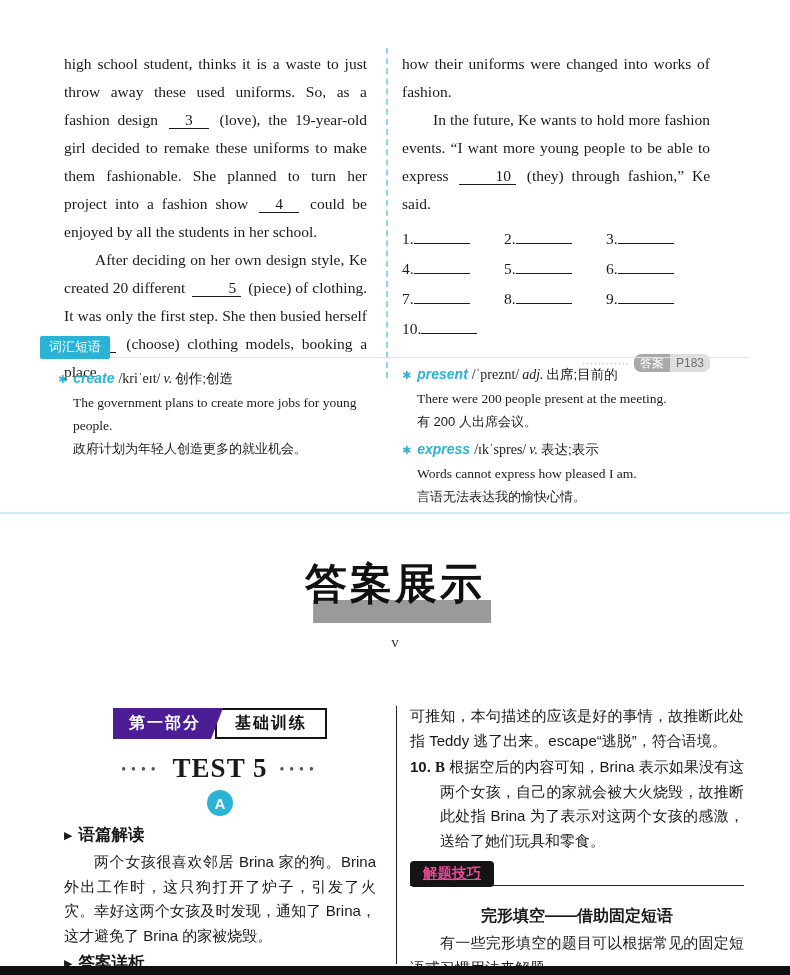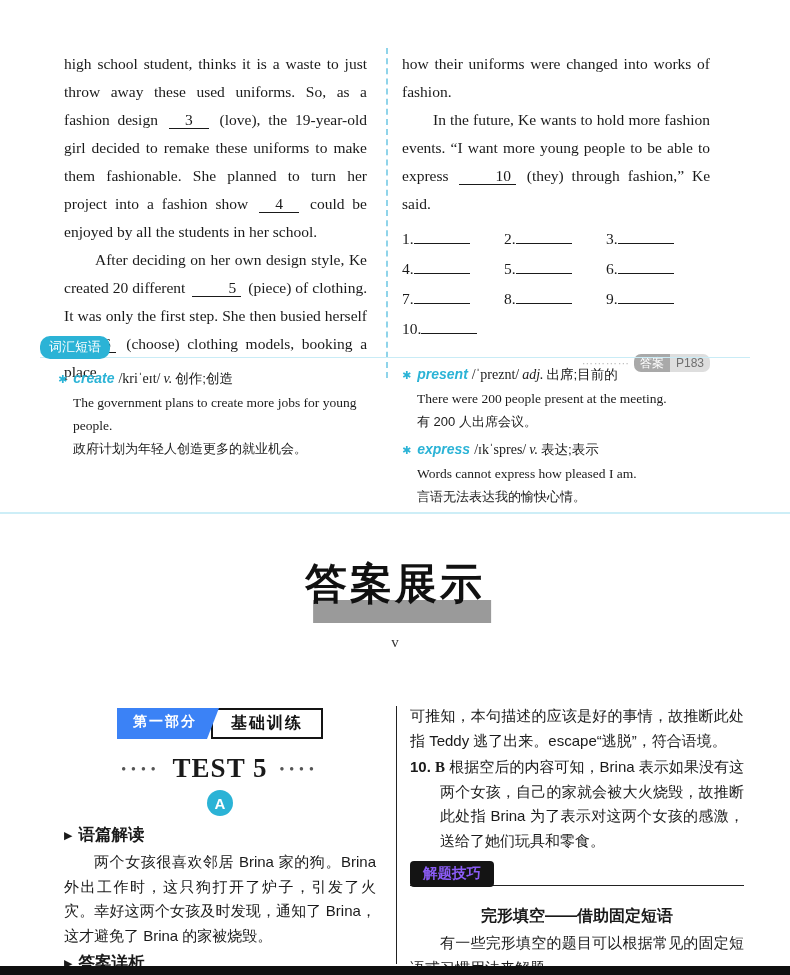--- a/index.html
+++ b/index.html
@@ -18,21 +18,21 @@
   .blank-cell{width:102px;white-space:nowrap;}
   .bline{display:inline-block;width:56px;height:13px;border-bottom:1px solid #1a1a1a;}
   .answer-ref{display:flex;justify-content:flex-end;align-items:center;margin-top:16px;gap:4px;}
   .dots-leader{color:#bcbcbc;font-size:11px;letter-spacing:1px;}
   .ref-badge{display:inline-flex;border-radius:7px;overflow:hidden;font-size:12px;line-height:18px;}
   .ref-label{background:#a9a9a9;color:#fff;padding:0 6px;}
   .ref-page{background:#dedede;color:#6f6f6f;padding:0 6px;}
 
   
   .vocab{position:absolute;top:336px;left:0;width:790px;height:180px;}
-  .vocab-label{position:absolute;left:40px;top:0;background:#2bb3d6;color:#fff;font-size:13px;padding:2px 9px 3px;border-radius:10px;z-index:2;}
+  .vocab-label{position:absolute;left:40px;top:0;background:#2bb3d6;color:#fff;font-size:13px;padding:2px 9px 3px;border-radius:2px;z-index:2;}
   .vocab-topline{position:absolute;top:21px;left:40px;right:40px;border-top:1px solid #c9ecf6;}
   .vocab-cols{position:absolute;top:28px;left:0;width:790px;}
   .v-col-left{position:absolute;left:58px;top:4px;width:332px;}
   .v-col-right{position:absolute;left:402px;top:0;width:340px;}
   .v-entry{margin-bottom:6px;}
   .v-head{font-size:14px;line-height:21px;margin-bottom:1px;}
   .v-bullet{color:#2bb3d6;font-size:11px;margin-right:6px;}
   .v-word{color:#2bb3d6;font-weight:bold;font-style:italic;margin-right:4px;}
   .v-phon{font-family:"Liberation Serif","DejaVu Serif",serif;}
   .v-pos{font-style:italic;font-family:"Liberation Serif","DejaVu Serif",serif;margin:0 3px;}
@@ -47,39 +47,39 @@
   .banner-title{position:relative;z-index:1;font-size:42px;font-weight:bold;letter-spacing:3px;color:#111;}
   .caret{position:absolute;top:634px;width:790px;text-align:center;font-family:"Liberation Serif","DejaVu Serif",serif;font-size:15px;color:#333;}
 
   
   .testpage{position:absolute;top:700px;left:0;width:790px;height:266px;}
   .test-divider{position:absolute;left:396px;top:6px;height:258px;border-left:1.5px solid #222;}
   .test-left{position:absolute;left:64px;top:8px;width:312px;}
   .test-right{position:absolute;left:410px;top:2px;width:334px;}
 
   .part-badge-row{display:flex;justify-content:center;margin-bottom:14px;}
-  .badge-black{background:#3b82f6;color:#fff;font-size:14px;font-weight:bold;letter-spacing:2px;padding:5px 22px 5px 16px;clip-path:polygon(0 0,100% 0,calc(100% - 12px) 100%,0 100%);}
+  .badge-black{background:#4c1d95;color:#fff;font-size:16px;font-weight:bold;letter-spacing:2px;padding:5px 22px 5px 16px;clip-path:polygon(0 0,100% 0,calc(100% - 12px) 100%,0 100%);}
   .badge-white{border:2px solid #141414;color:#111;font-size:16px;font-weight:bold;letter-spacing:2px;padding:3px 18px;margin-left:-8px;}
 
   .test-title-row{display:flex;justify-content:center;align-items:center;gap:12px;margin-bottom:6px;}
   .tdots{font-size:8px;color:#555;letter-spacing:5px;}
   .ttitle{font-family:"Liberation Serif","DejaVu Serif",serif;font-weight:bold;font-size:27px;letter-spacing:1px;}
 
   .a-badge{width:26px;height:26px;border-radius:50%;background:#2bb3d6;color:#fff;display:flex;align-items:center;justify-content:center;font-weight:bold;font-size:15px;margin:2px auto 8px;}
 
   .sec-head{display:flex;align-items:center;gap:6px;font-weight:bold;font-size:16.5px;margin:4px 0;}
   .marker-icon{font-size:11px;line-height:1;}
   .zh{font-size:15px;line-height:24.5px;text-align:justify;margin:2px 0;}
   .zh.indent{text-indent:2em;}
   .hang{padding-left:30px;text-indent:-30px;}
   .bold{font-weight:bold;}
   .bserif{font-family:"Liberation Serif","DejaVu Serif",serif;font-weight:bold;}
 
   .tech-row{border-bottom:1.5px solid #222;margin:8px 0 8px;}
-  .tech-badge{display:inline-block;background:#141414;color:#8b5cf6;font-size:14.5px;font-weight:bold;padding:3px 13px 4px;border-radius:4px;margin-bottom:-2px;}
+  .tech-badge{display:inline-block;background:#141414;color:#ec4899;font-size:14.5px;font-weight:bold;padding:3px 13px 4px;border-radius:4px;margin-bottom:-2px;text-decoration:underline;}
   .tech-title{text-align:center;font-weight:bold;font-size:16px;margin:20px 0 4px;}
 
   .bottom-bar{position:absolute;left:0;bottom:0;width:790px;height:9px;background:#101010;}
 </style>
 </head>
 <body>
 
 <div class="page">
 
   <div class="cloze">

